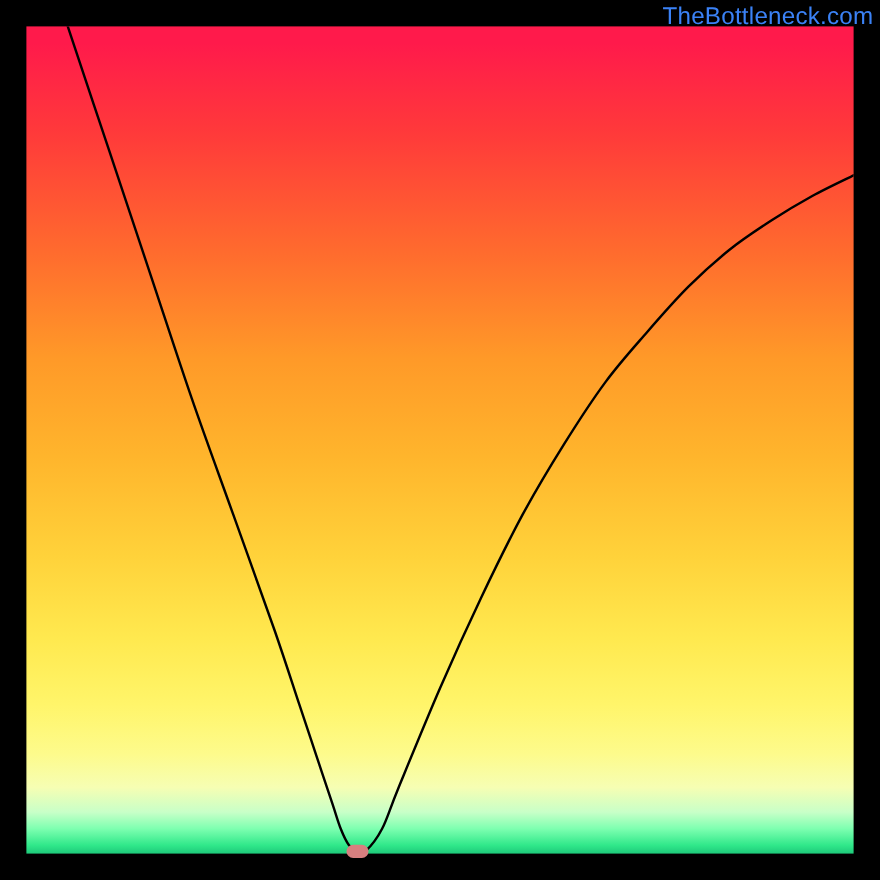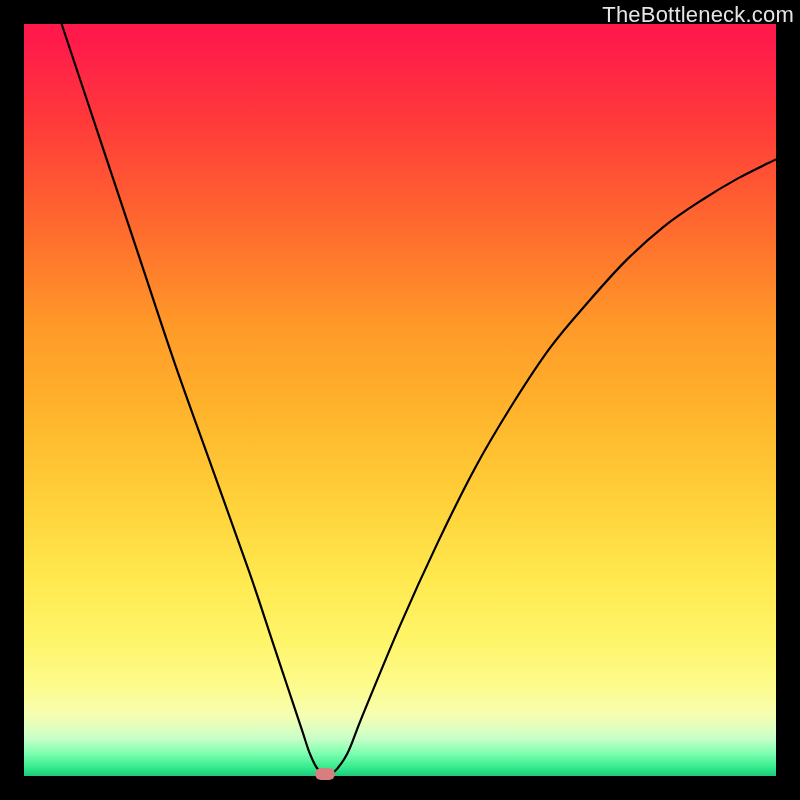--- a/index.html
+++ b/index.html
@@ -35,21 +35,21 @@
   .curve-svg {
     position: absolute;
     left: 0; top: 0;
     width: 100%; height: 100%;
   }
 
   .watermark {
     position: absolute;
     top: 2px;
     right: 6px;
-    color: #e5e5e5;
+    color: #3b82f6;
     font-size: 22px;
     letter-spacing: 0.2px;
     font-weight: 400;
   }
 
   .marker {
     position: absolute;
     width: 20px;
     height: 12px;
     border-radius: 6px;

